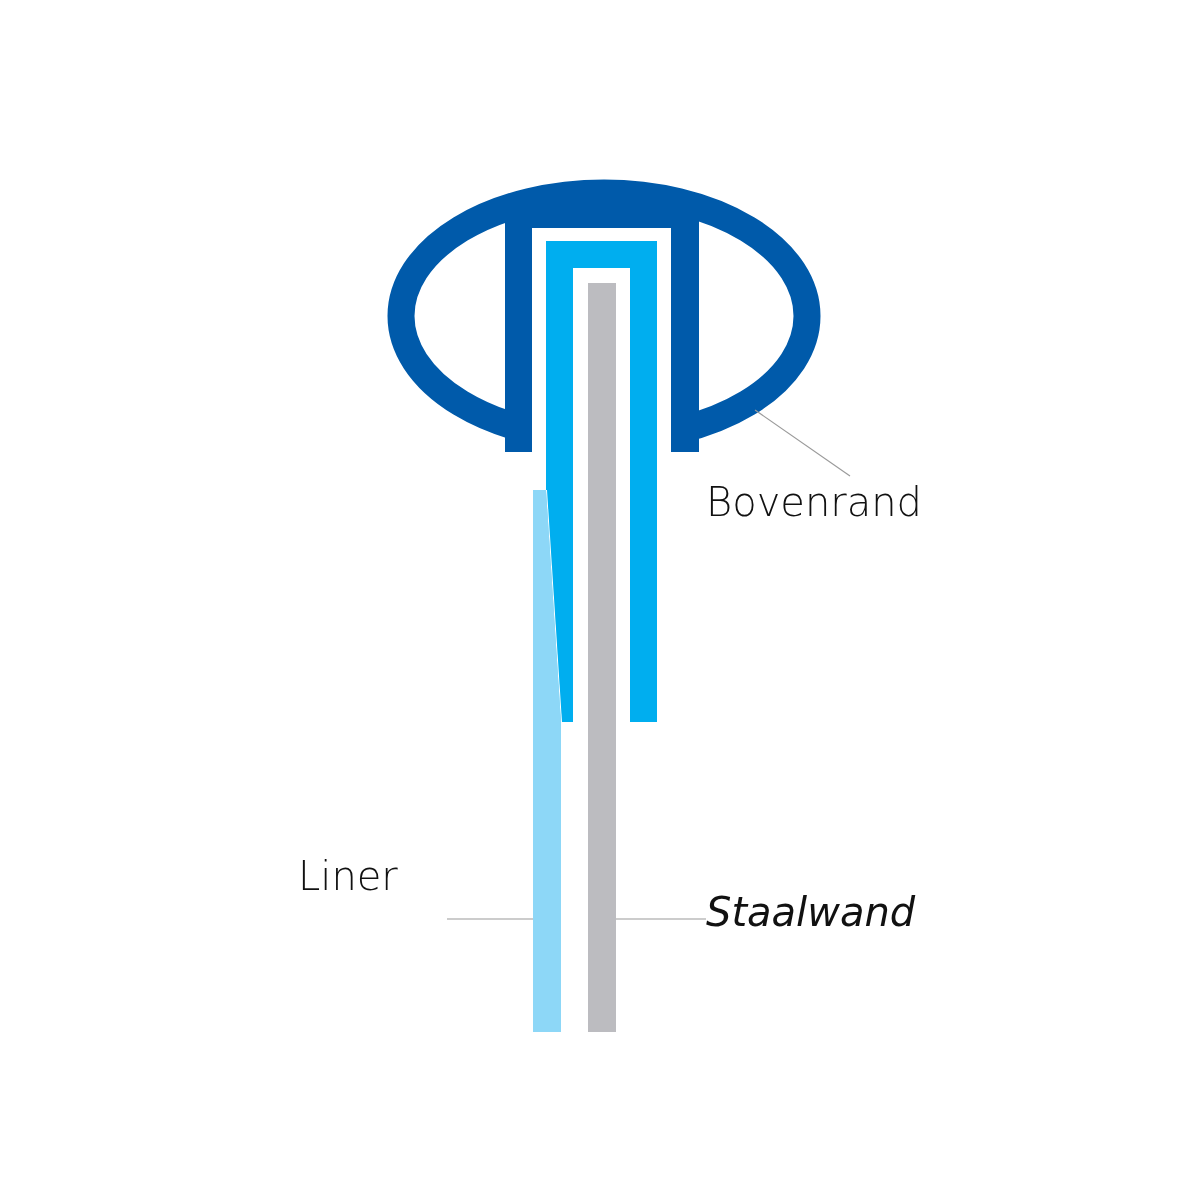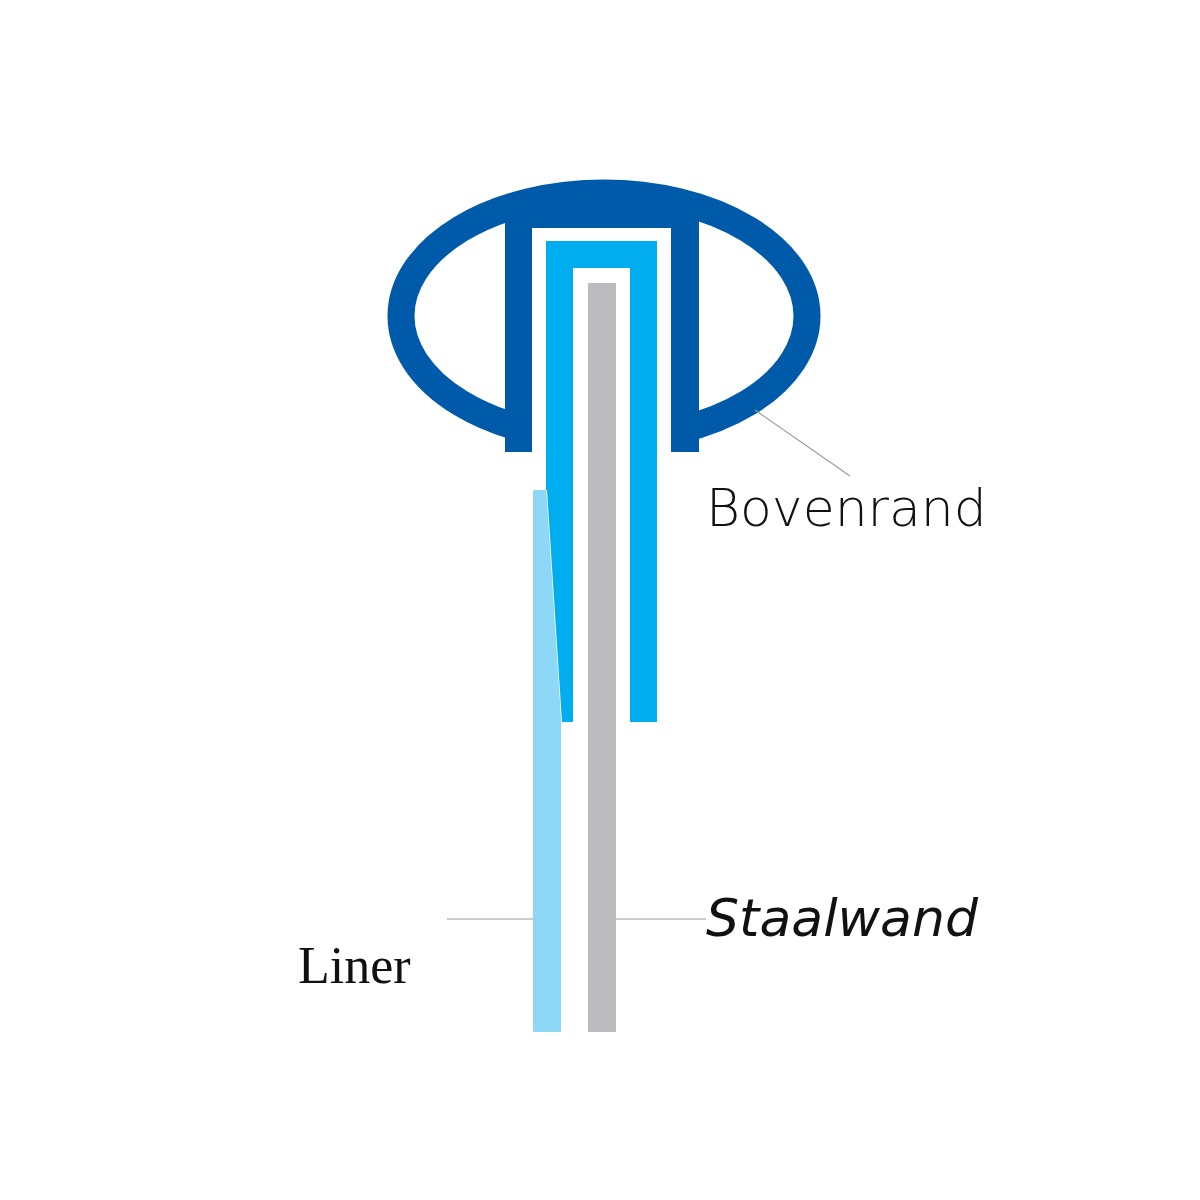--- a/index.html
+++ b/index.html
@@ -1,19 +1,19 @@
 <!DOCTYPE html>
 <html><head>
   <meta charset="utf-8">
   <style>
     html, body { margin: 0; padding: 0; background: #ffffff; }
     body { width: 1200px; height: 1200px; position: relative; overflow: hidden;
            font-family: "DejaVu Sans", "Liberation Sans", sans-serif; }
     #diagram { position: absolute; left: 0; top: 0; }
-    .label { position: absolute; font-size: 52px; color: #111111; letter-spacing: 0px;
+    .label { position: absolute; font-size: 40px; color: #111111; letter-spacing: 0px;
              font-family: "DejaVu Sans", sans-serif; font-weight: 300; line-height: 1; white-space: nowrap; }
   </style>
 </head>
 <body>
 
 <svg id="diagram" width="1200" height="1200" viewBox="0 0 1200 1200" xmlns="http://www.w3.org/2000/svg">
   <defs>
     <clipPath id="rimClip">
 
       <path d="M0 0 H1200 V1200 H0 Z M532 228 H671 V470 H532 Z" clip-rule="evenodd"></path>
@@ -39,14 +39,14 @@
   <polygon points="546,490 547,490 562,722 561,722" fill="#ffffff"></polygon>
 
   <rect x="588" y="283" width="28" height="749" fill="#BCBCC0"></rect>
 
   <line x1="755" y1="410" x2="850" y2="476" stroke="#9A9A9A" stroke-width="1.2"></line>
   <line x1="447" y1="919" x2="533" y2="919" stroke="#9A9A9A" stroke-width="1.2"></line>
   <line x1="616" y1="919" x2="706" y2="919" stroke="#9A9A9A" stroke-width="1.2"></line>
 </svg>
 
 <div class="label" style="left:706px; top:482px;">Bovenrand</div>
-<div class="label" style="left:298px; top:940px;font-family:Liberation Serif, serif;">Liner</div>
+<div class="label" style="left:298px; top:856px;">Liner</div>
 <div class="label" style="left:706px; top:892px;font-style:italic;">Staalwand</div>
 
 </body></html>

